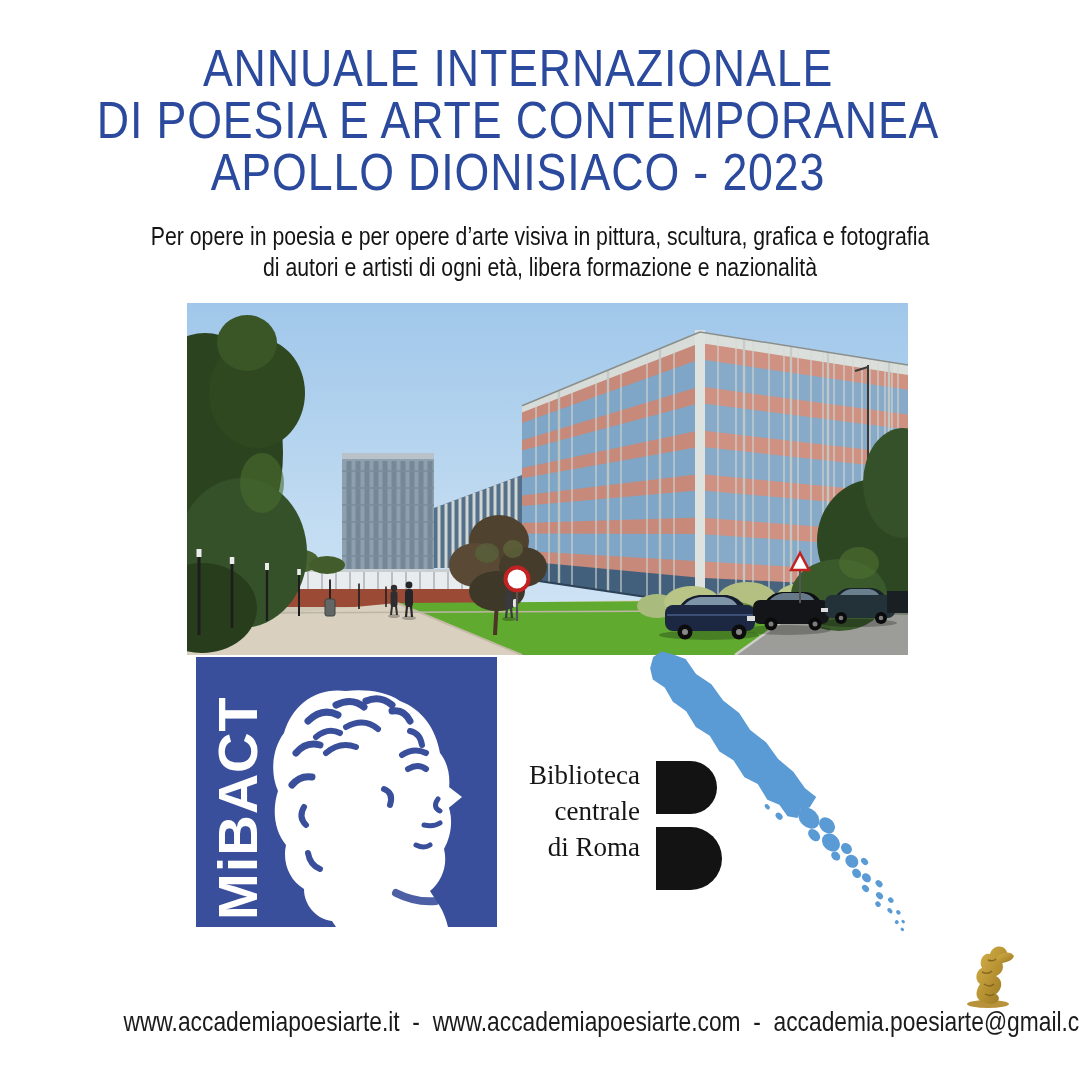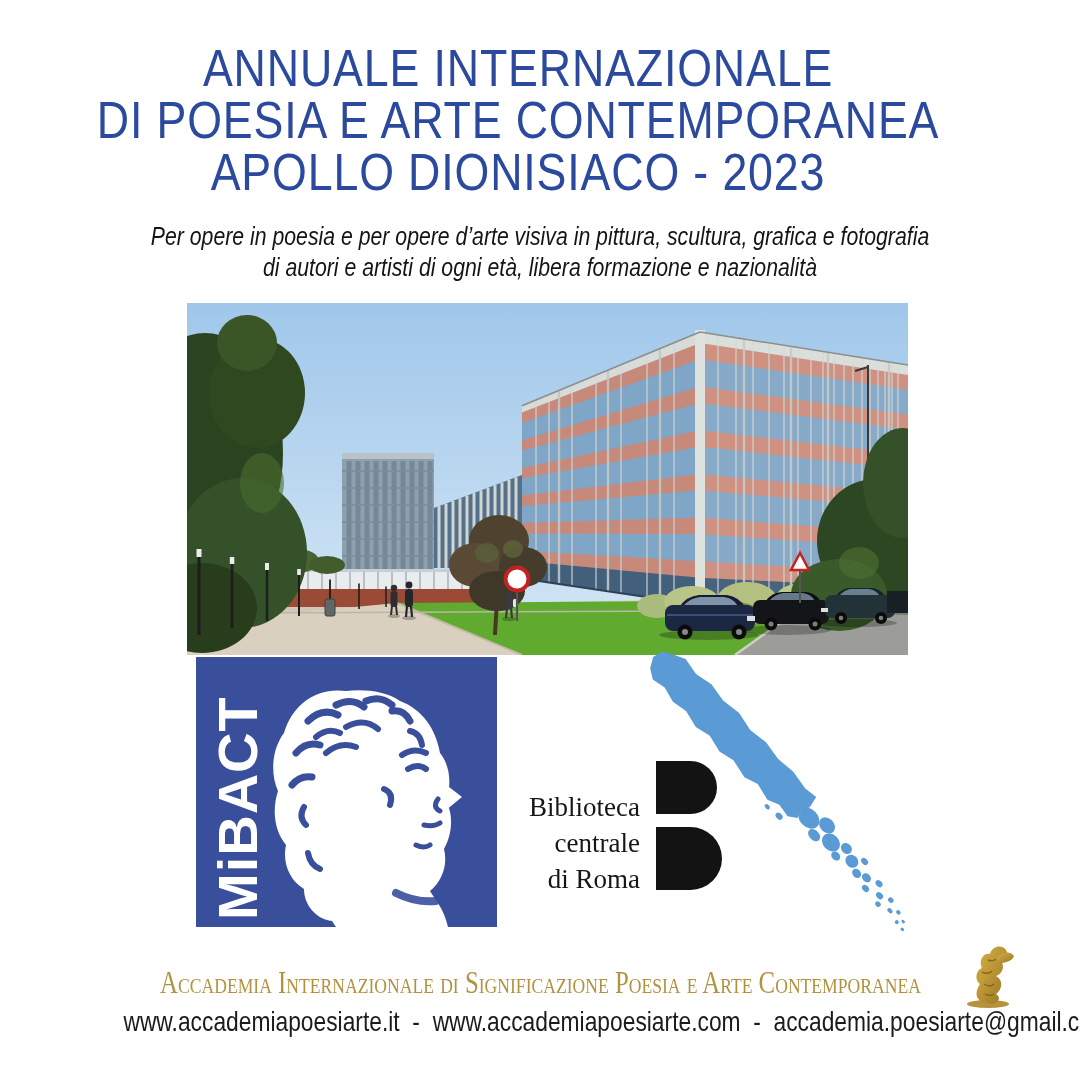--- a/index.html
+++ b/index.html
@@ -4,32 +4,32 @@
 <style>
   html,body{margin:0;padding:0;background:#fff;}
   .poster{position:relative;width:1080px;height:1080px;background:#ffffff;overflow:hidden;
           font-family:"Liberation Sans",sans-serif;}
   
   .title-block{position:absolute;left:0;top:42px;width:1036px;text-align:center;
                color:#2b4a9e;font-size:52px;line-height:52px;font-weight:400;letter-spacing:1px;}
   .title-line{display:block;white-space:nowrap;transform:scaleX(.86);transform-origin:50% 50%;}
   
   .subtitle-block{position:absolute;left:0;top:221px;width:1080px;text-align:center;
-                  color:#141414;font-style:italic;font-size:25px;line-height:31px;}
+                  color:#141414;font-size:25px;line-height:31px;}
   .subtitle-line{display:block;white-space:nowrap;transform:scaleX(.85);transform-origin:50% 50%;}
   
   .photo{position:absolute;left:187px;top:303px;width:721px;height:352px;}
   
   .mibact{position:absolute;left:196px;top:657px;width:301px;height:270px;background:#3a4f9b;}
   .mibact-label{position:absolute;left:12px;top:263px;transform-origin:0 0;transform:rotate(-90deg);
                 white-space:nowrap;color:#fff;font-size:56px;font-weight:700;letter-spacing:1px;
                 font-family:"Liberation Sans",sans-serif;line-height:60px;}
   .head-svg{position:absolute;left:0;top:0;}
   .bncr-text{position:absolute;left:410px;top:757px;width:230px;text-align:right;
-             font-family:"Liberation Serif",serif;color:#161616;font-size:27px;line-height:36px;margin-top:32px;}
+             font-family:"Liberation Serif",serif;color:#161616;font-size:27px;line-height:36px;}
   .b-top{position:absolute;left:656px;top:761px;width:61px;height:53px;background:#131313;
          border-radius:0 27px 27px 0;}
   .b-bottom{position:absolute;left:656px;top:827px;width:66px;height:63px;background:#131313;
             border-radius:0 32px 32px 0;}
   .brush{position:absolute;left:630px;top:645px;}
   
   .academy-block{position:absolute;left:0;top:964px;width:1080px;text-align:center;}
   .academy-text{display:inline-block;font-family:"Liberation Serif",serif;font-variant:small-caps;
                 color:#b2923e;font-size:31px;line-height:38px;white-space:nowrap;
                 transform:scaleX(.8);transform-origin:50% 50%;}
@@ -390,23 +390,20 @@
       <ellipse cx="345" cy="8" rx="3" ry="2"></ellipse>
       <ellipse cx="352" cy="3" rx="2.5" ry="2"></ellipse>
       <ellipse cx="358" cy="11" rx="2" ry="2"></ellipse>
       <ellipse cx="362" cy="6" rx="2" ry="1.5"></ellipse>
       <ellipse cx="367" cy="12" rx="2" ry="1.5"></ellipse>
       <ellipse cx="200" cy="22" rx="4" ry="3"></ellipse>
       <ellipse cx="185" cy="24" rx="3" ry="2"></ellipse>
     </g>
   </svg>
 
-  <div class="academy-block">
-    <span class="academy-text">Accademia Internazionale di Significazione Poesia e Arte Contemporanea</span>
-  </div>
   <svg class="academy-icon" viewBox="0 0 72 72" width="72" height="72">
     <defs>
       <linearGradient id="gold" x1="0" y1="0" x2="1" y2="1">
         <stop offset="0" stop-color="#d8b44a"></stop>
           <stop offset="1" stop-color="#97731f"></stop>
       </linearGradient>
     </defs>
     <ellipse cx="36" cy="64" rx="21" ry="4" fill="#b8923a"></ellipse>
     <path fill="url(#gold)" d="M30,62 C22,58 24,50 28,44 C22,40 24,30 30,28 C26,20 32,12 38,14
       C40,6 50,4 54,10 C58,16 52,20 48,20 C54,26 50,34 44,36 C52,40 50,50 44,54 C50,58 46,64 38,64 Z"></path>

